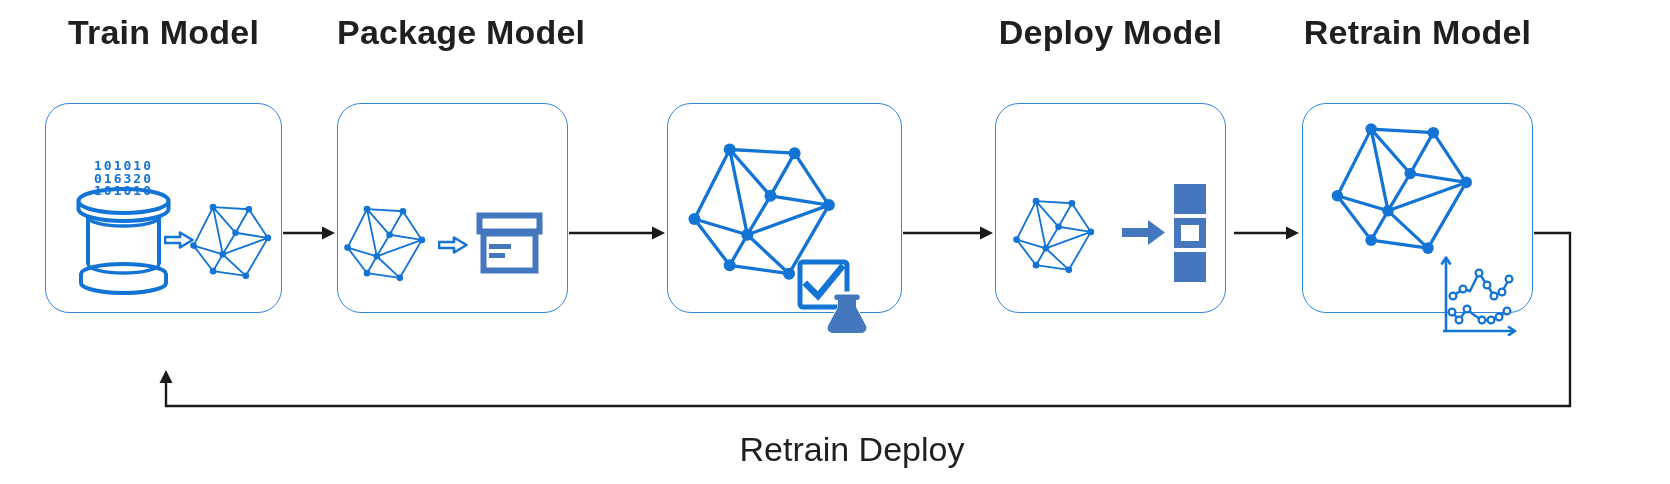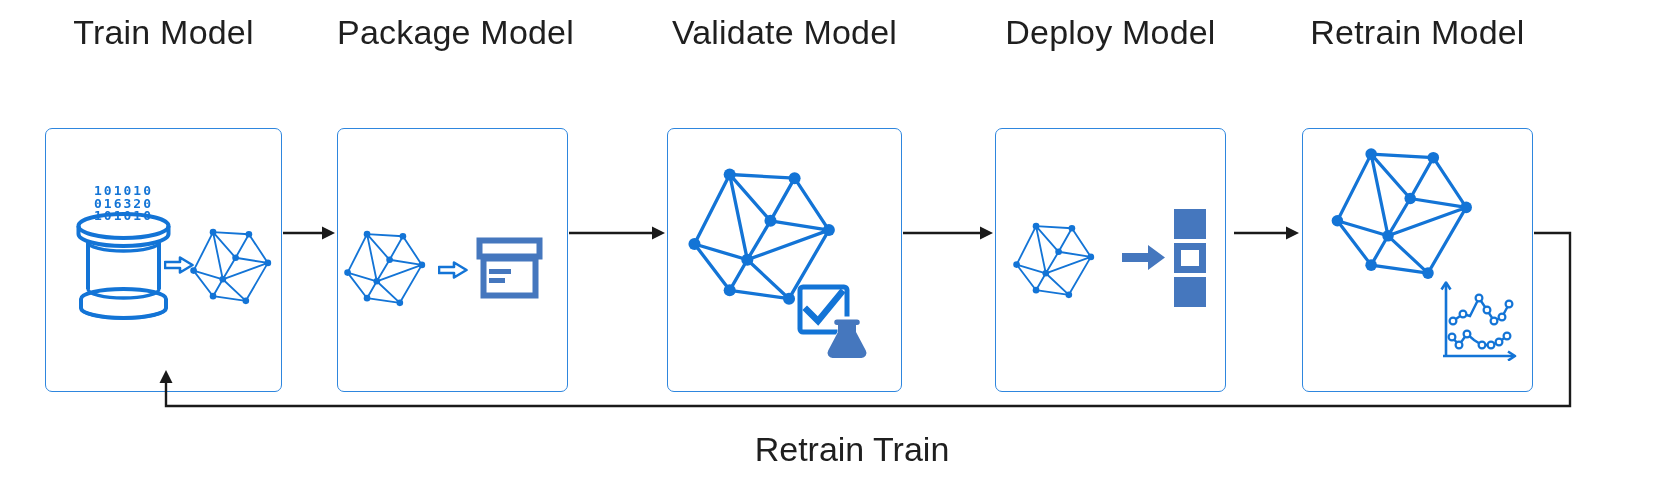--- a/index.html
+++ b/index.html
@@ -10,27 +10,27 @@
     --text:#1F1F1F;
     --background:#FFFFFF;
   }
   html,body{margin:0;padding:0;background:var(--background);}
   .canvas{
     position:relative;width:1670px;height:484px;background:var(--background);
     font-family:"Liberation Sans",sans-serif;overflow:hidden;
   }
   .stage-label{
     position:absolute;top:10px;height:44px;line-height:44px;
-    text-align:center;font-size:34px;font-weight:400;color:var(--text);
+    text-align:center;font-size:34px;font-weight:700;color:var(--text);
     letter-spacing:0.2px;white-space:nowrap;
   }
   .stage-box{
-    position:absolute;top:103px;height:264px;
-    border:1.6px solid var(--box-border);border-radius:7px;
-    background:var(--background);box-sizing:border-box;margin-top:25px;
+    position:absolute;top:103px;height:210px;
+    border:1.6px solid var(--box-border);border-radius:24px;
+    background:var(--background);box-sizing:border-box;
   }
   .icon{position:absolute;}
   .binary{
     position:absolute;text-align:center;
     font-family:"DejaVu Sans Mono",monospace;font-weight:bold;
     font-size:13px;line-height:12.5px;letter-spacing:2px;color:var(--icon-primary);
     z-index:3;
   }
   .binary span{display:block;}
   
@@ -47,21 +47,20 @@
   }
   svg{display:block;}
 </style>
 </head>
 <body>
 
 <div class="canvas">
 
   <div class="stage-label" style="left:45px;width:237px;">Train Model</div>
   <div class="stage-label" style="left:337px;width:231px;">Package Model</div>
-  <div class="stage-label" style="left:667px;width:235px;">Validate Model</div>
   <div class="stage-label" style="left:995px;width:231px;">Deploy Model</div>
   <div class="stage-label" style="left:1302px;width:231px;">Retrain Model</div>
 
   <div class="stage-box" style="left:45px;width:237px;">
     <div class="binary" style="left:30px;top:56px;width:95px;">
       <span>101010</span>
       <span>016320</span>
       <span>101010</span>
     </div>
     <svg class="icon" style="left:30px;top:82px;" width="95" height="112" viewBox="0 0 95 112">
@@ -236,15 +235,15 @@
     <g>
       <path class="conn" d="M1234,233 H1287"></path>
       <polygon class="connhead" points="1286,226.5 1299,233 1286,239.5"></polygon>
     </g>
     <g>
       <path class="conn" d="M1534,233 H1570 V406 H166 V381"></path>
       <polygon class="connhead" points="159.5,383 166,370 172.5,383"></polygon>
     </g>
   </svg>
 
-  <div class="feedback-label">Retrain Train</div>
+  <div class="feedback-label">Retrain Deploy</div>
 
 </div>
 
 </body></html>

